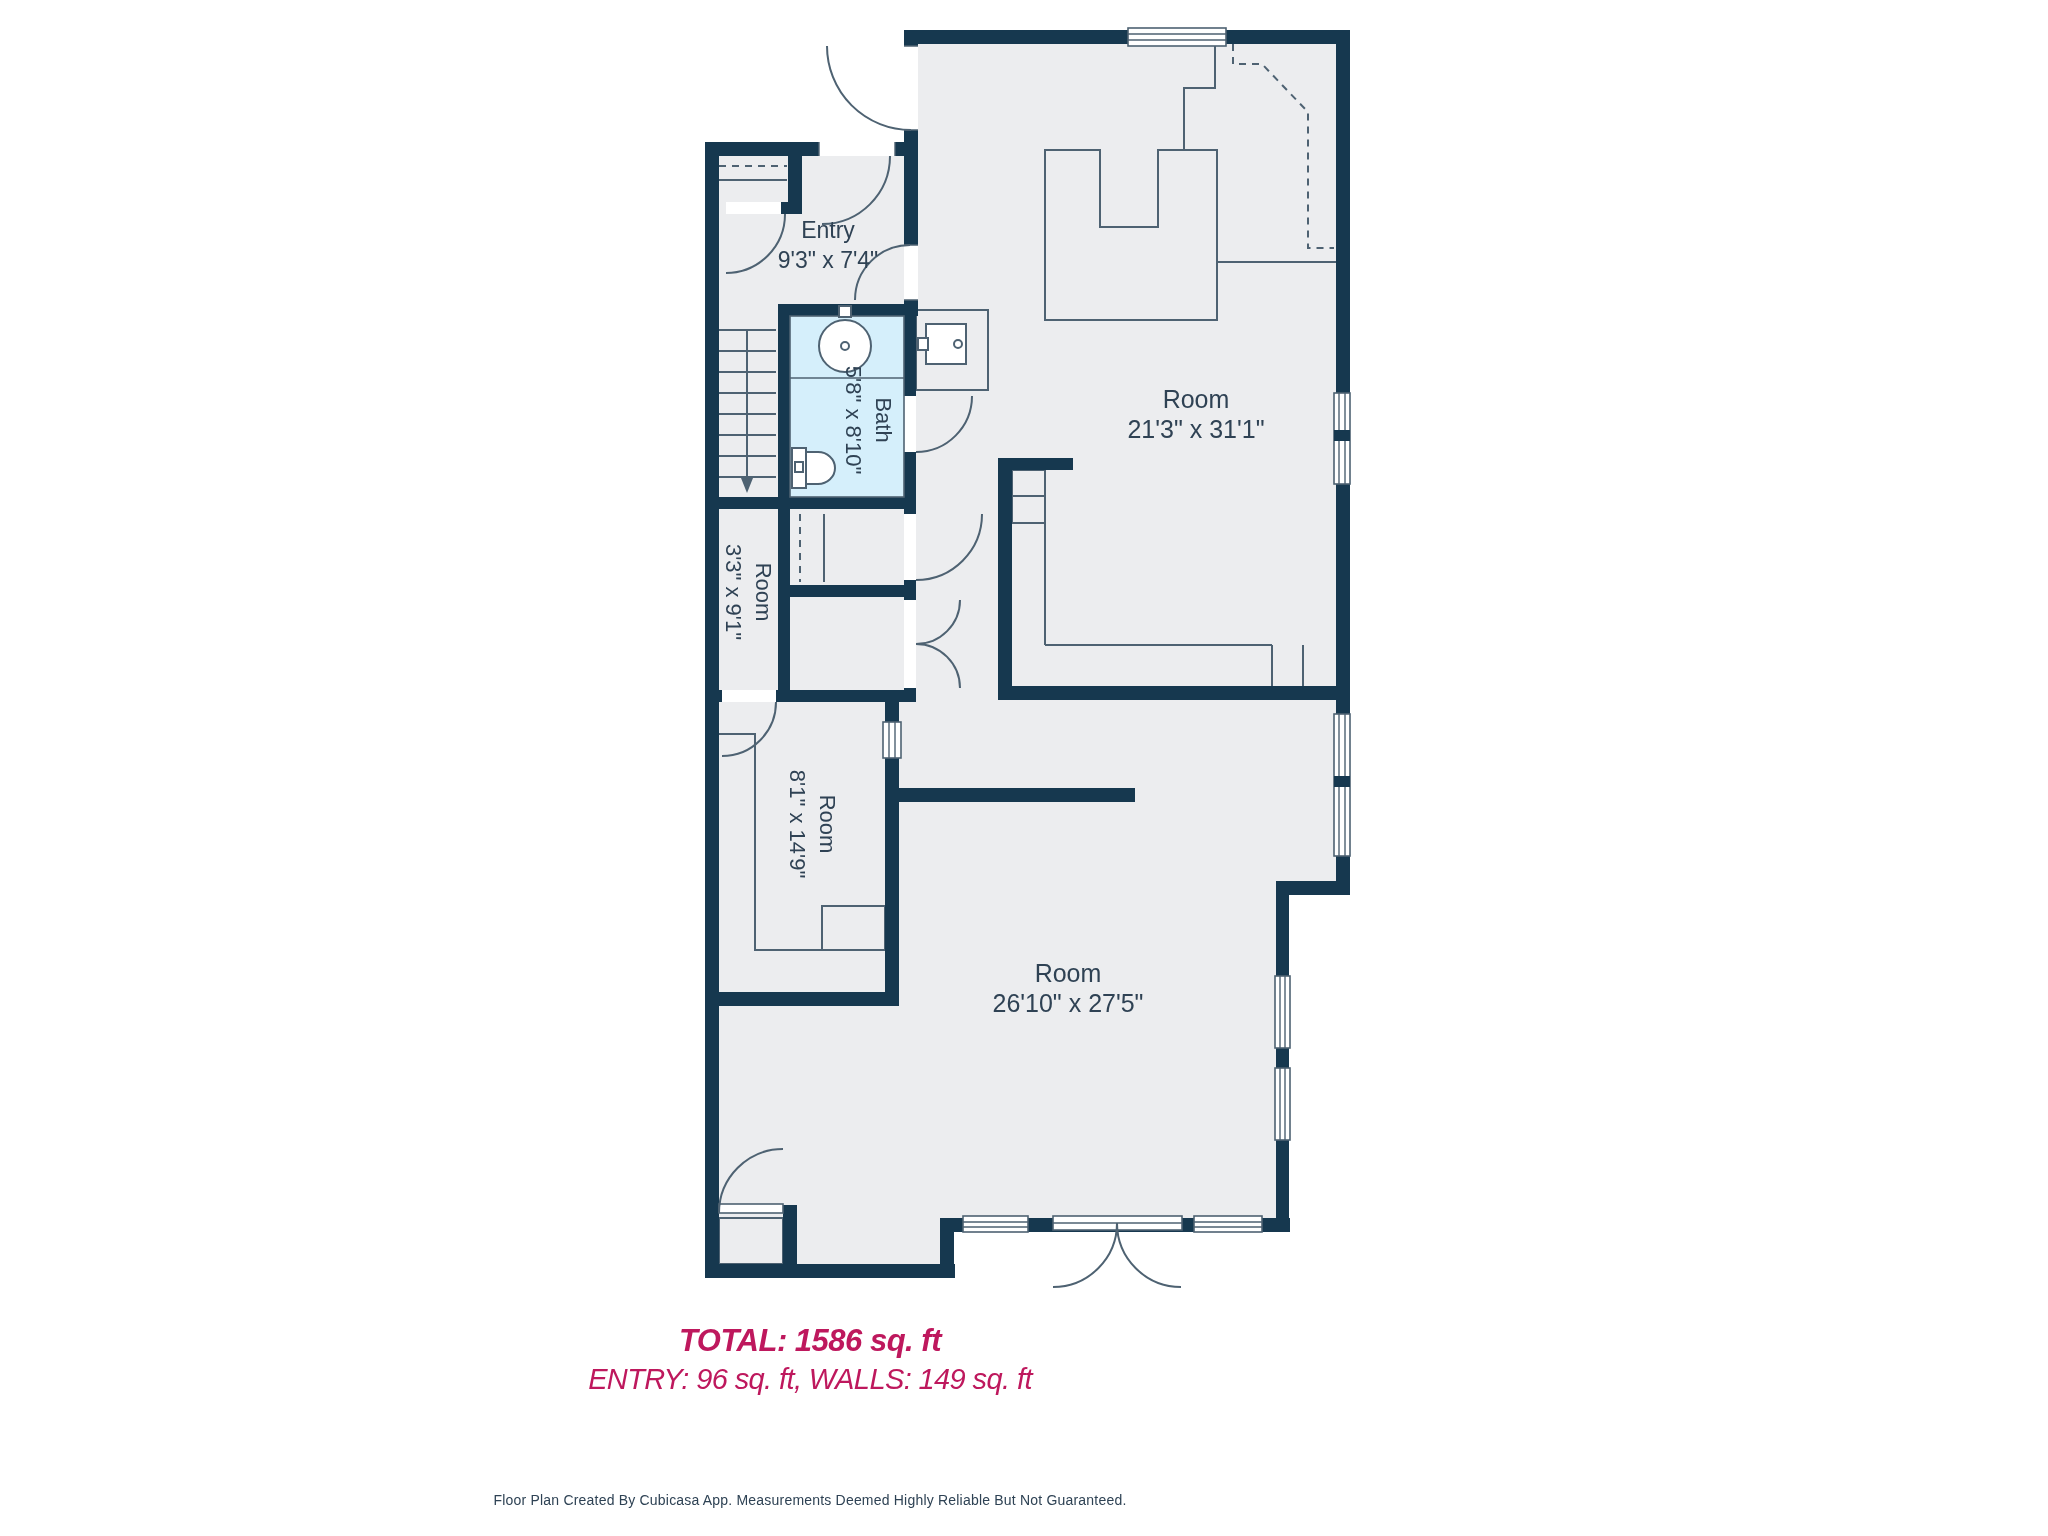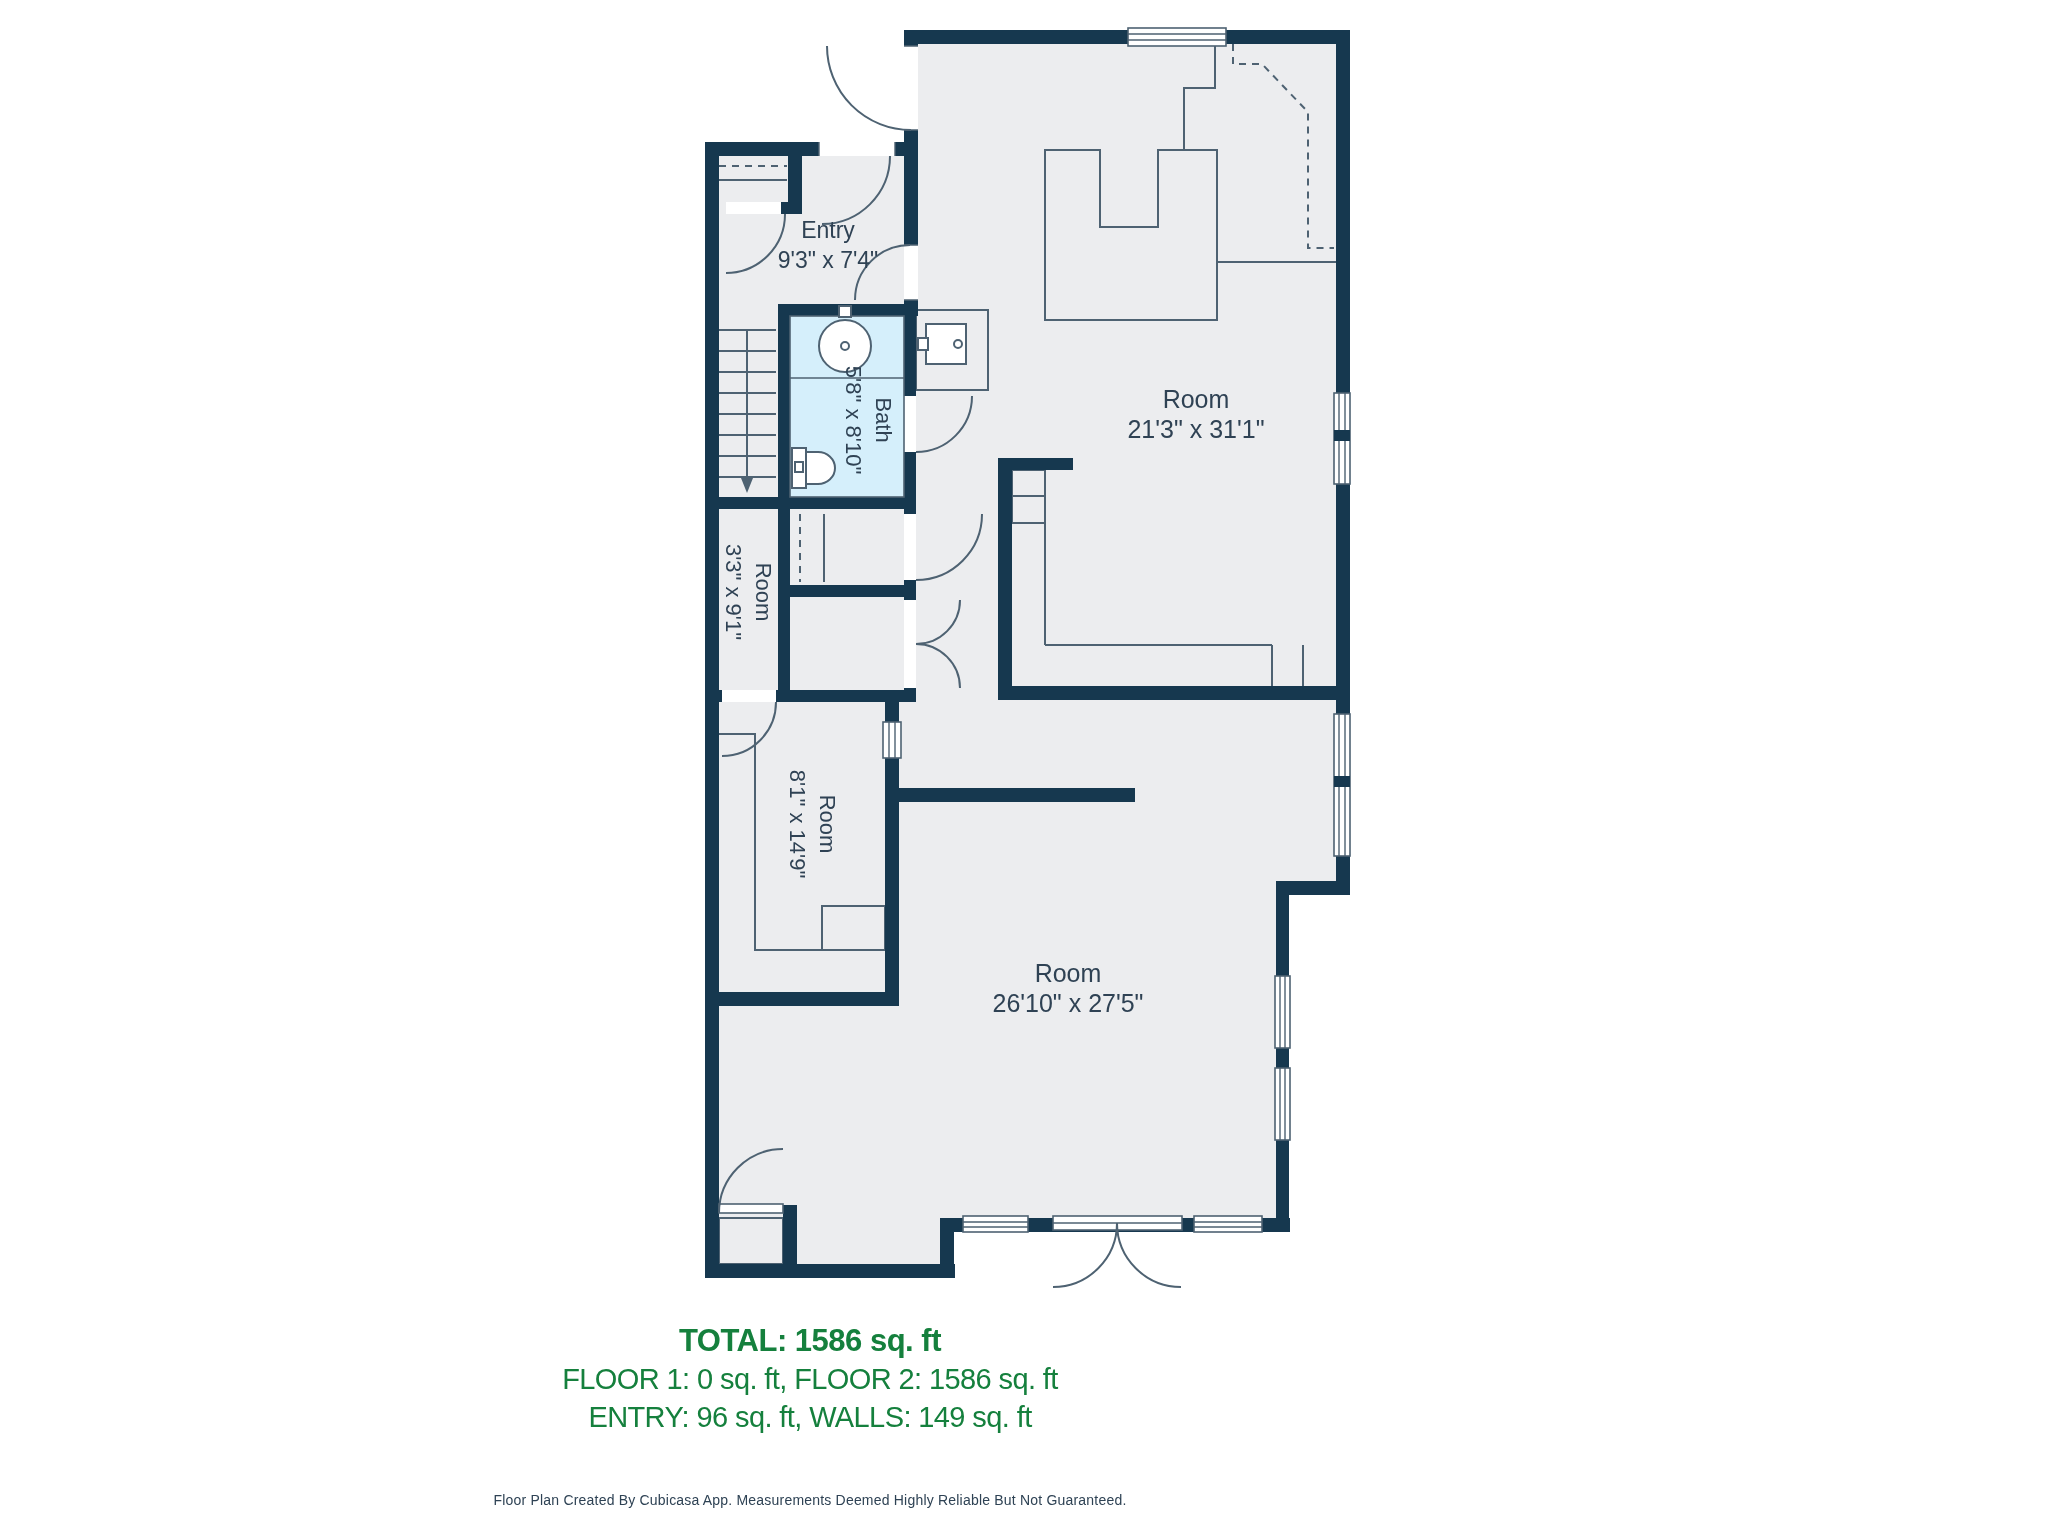--- a/index.html
+++ b/index.html
@@ -13,21 +13,21 @@
   .dash{stroke:var(--line);stroke-width:2;fill:none;stroke-dasharray:7 6;}
   .gap{fill:#ffffff;}
   .win{fill:#ffffff;stroke:var(--line);stroke-width:1.6;}
   .winl{stroke:var(--line);stroke-width:1.4;fill:none;}
   .fix{fill:#ffffff;stroke:var(--line);stroke-width:2;}
   .arc{stroke:var(--line);stroke-width:2;fill:none;}
   .bath{fill:var(--bath);stroke:var(--line);stroke-width:1.6;}
   .lbl{fill:#2F4254;font-size:25px;}
   .lbl-s{fill:#2F4254;font-size:22px;}
   .lbl-e{fill:#2F4254;font-size:23px;}
-  .summary{position:absolute;top:1322px;left:0;width:100%;text-align:center;color:#15803d;}
+  .summary{position:absolute;top:1322px;left:0;width:100%;text-align:center;color:#be185d;font-style:italic;}
   .summary .total{font-size:31px;font-weight:700;line-height:38px;letter-spacing:-0.5px;}
   .summary .line{font-size:29px;line-height:38px;letter-spacing:-0.6px;}
   .footnote{position:absolute;top:1492px;left:0;width:100%;text-align:center;
             color:#2E4254;font-size:14px;letter-spacing:0.2px;}
 </style>
 </head>
 <body>
 
 <div class="page">
 
@@ -207,18 +207,17 @@
         <text class="lbl-s" y="22">8'1" x 14'9"</text>
       </g>
 
       <text class="lbl" x="1068" y="982">Room</text>
       <text class="lbl" x="1068" y="1012">26'10" x 27'5"</text>
     </g>
   </svg>
 
   <div class="summary">
     <div class="total">TOTAL: 1586 sq. ft</div>
-    <div class="line">FLOOR 1: 0 sq. ft, FLOOR 2: 1586 sq. ft</div>
     <div class="line">ENTRY: 96 sq. ft, WALLS: 149 sq. ft</div>
   </div>
 
   <div class="footnote">Floor Plan Created By Cubicasa App. Measurements Deemed Highly Reliable But Not Guaranteed.</div>
 </div>
 
 </body></html>

